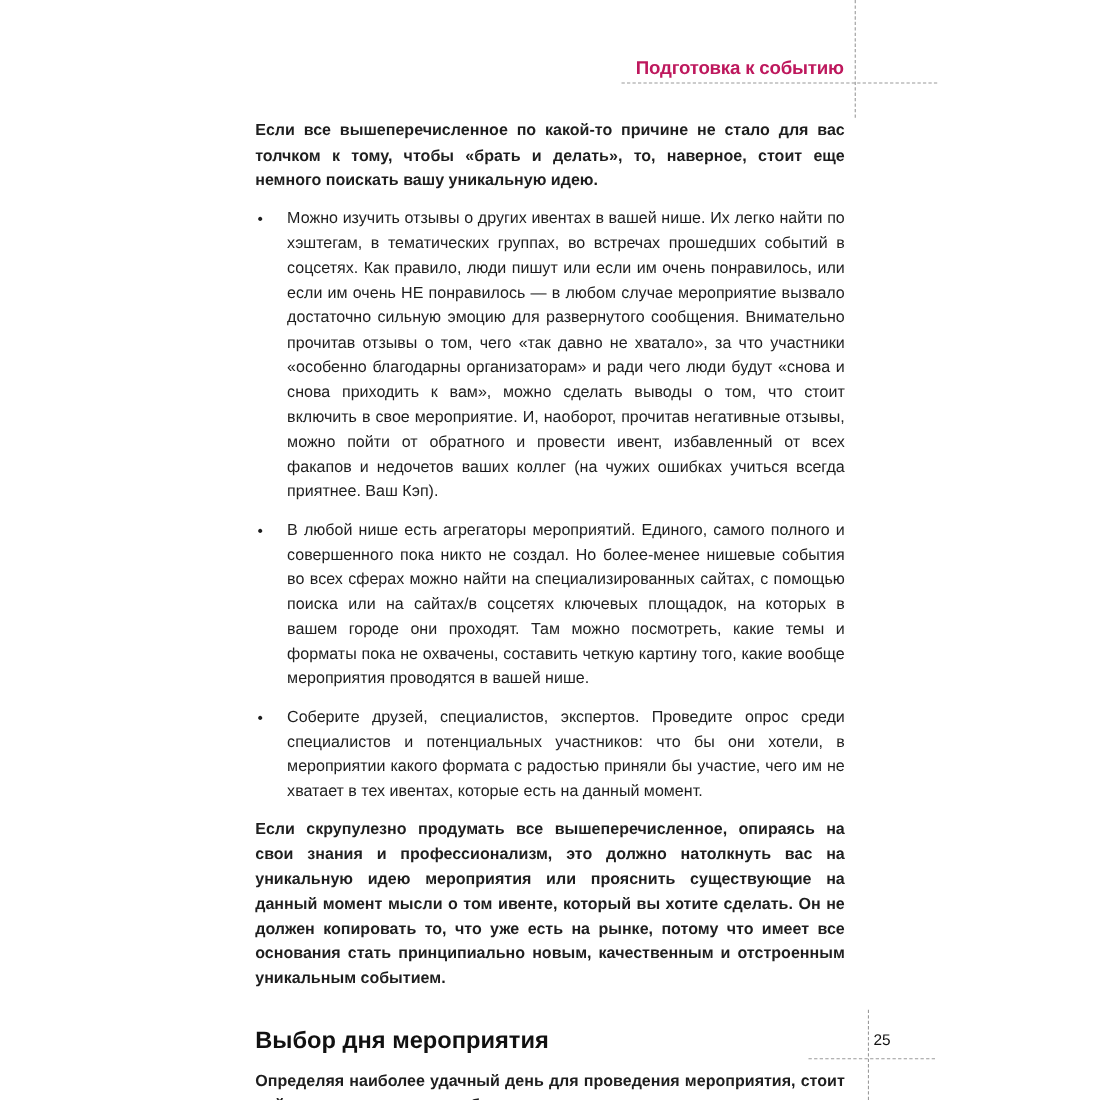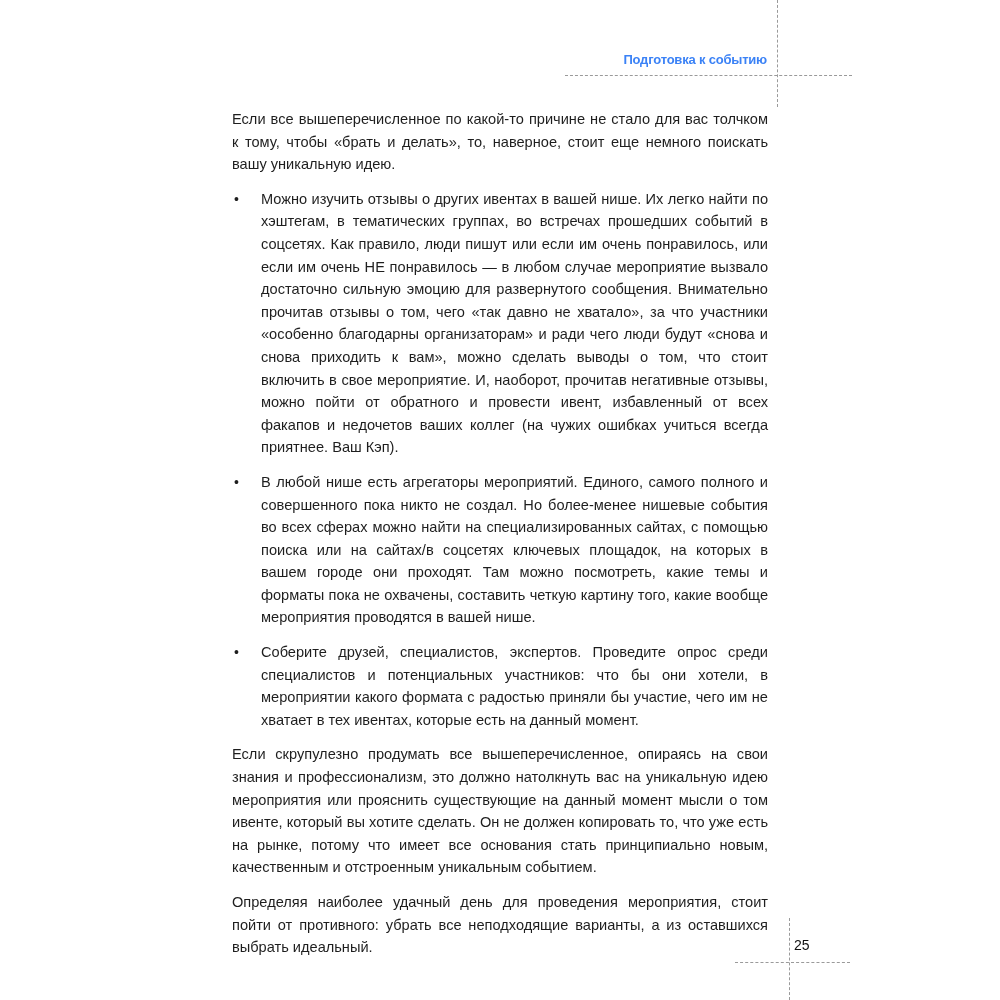--- a/index.html
+++ b/index.html
@@ -1,24 +1,24 @@
 <!DOCTYPE html>
 <html><head>
 <meta charset="utf-8">
 <style>
   html, body { margin: 0; padding: 0; background: #ffffff; }
   body { width: 1000px; height: 1000px; position: relative; overflow: hidden;
          font-family: "Liberation Sans", sans-serif; color: #1a1a1a; }
   .vdash { position: absolute; width: 0; border-left: 1px dashed #9a9a9a; }
   .hdash { position: absolute; height: 0; border-top: 1px dashed #9a9a9a; }
-  .running-head { position: absolute; top: 52px; right: 233px; font-size: 13px;
-                  font-weight: bold; color: #3b82f6; letter-spacing: -0.2px; }
+  .running-head { position: absolute; top: 52px; right: 233px; font-size: 17px;
+                  font-weight: bold; color: #be185d; letter-spacing: -0.2px; }
   .content { position: absolute; left: 232px; top: 108px; width: 536px;
              font-size: 14.6px; line-height: 22.6px; color: #1e1e1e; }
-  .content p { margin: 0 0 12px 0; text-align: justify; }
+  .content p { margin: 0 0 12px 0; text-align: justify; font-weight: bold; }
   .content ul { list-style: none; margin: 0 0 12px 0; padding: 0; }
   .content li { position: relative; padding-left: 29px; margin: 0 0 12px 0; text-align: justify; }
   .bullet { position: absolute; left: 2px; top: 0; font-size: 14px; }
   .section-title { font-size: 21.5px; font-weight: bold; color: #111; margin: 30px 0 12px 0; line-height: 28px; }
   .page-number { position: absolute; left: 794px; top: 937px; font-size: 14px; color: #111; }
 </style>
 </head>
 <body>
 
 <div class="vdash" style="left:777px; top:0; height:107px;"></div>
@@ -38,16 +38,17 @@
     <li>
       <span class="bullet">•</span>
       <span>В любой нише есть агрегаторы мероприятий. Единого, самого полного и совершенного пока никто не создал. Но более-менее нишевые события во всех сферах можно найти на специализированных сайтах, с помощью поиска или на сайтах/в соцсетях ключевых площадок, на которых в вашем городе они проходят. Там можно посмотреть, какие темы и форматы пока не охвачены, составить четкую картину того, какие вообще мероприятия проводятся в вашей нише.</span>
     </li>
     <li>
       <span class="bullet">•</span>
       <span>Соберите друзей, специалистов, экспертов. Проведите опрос среди специалистов и потенциальных участников: что бы они хотели, в мероприятии какого формата с радостью приняли бы участие, чего им не хватает в тех ивентах, которые есть на данный момент.</span>
     </li>
   </ul>
   <p>Если скрупулезно продумать все вышеперечисленное, опираясь на свои знания и профессионализм, это должно натолкнуть вас на уникальную идею мероприятия или прояснить существующие на данный момент мысли о том ивенте, который вы хотите сделать. Он не должен копировать то, что уже есть на рынке, потому что имеет все основания стать принципиально новым, качественным и отстроенным уникальным событием.</p>
+  <h2 class="section-title">Выбор дня мероприятия</h2>
   <p>Определяя наиболее удачный день для проведения мероприятия, стоит пойти от противного: убрать все неподходящие варианты, а из оставшихся выбрать идеальный.</p>
 </div>
 
 <div class="page-number">25</div>
 
 </body></html>

